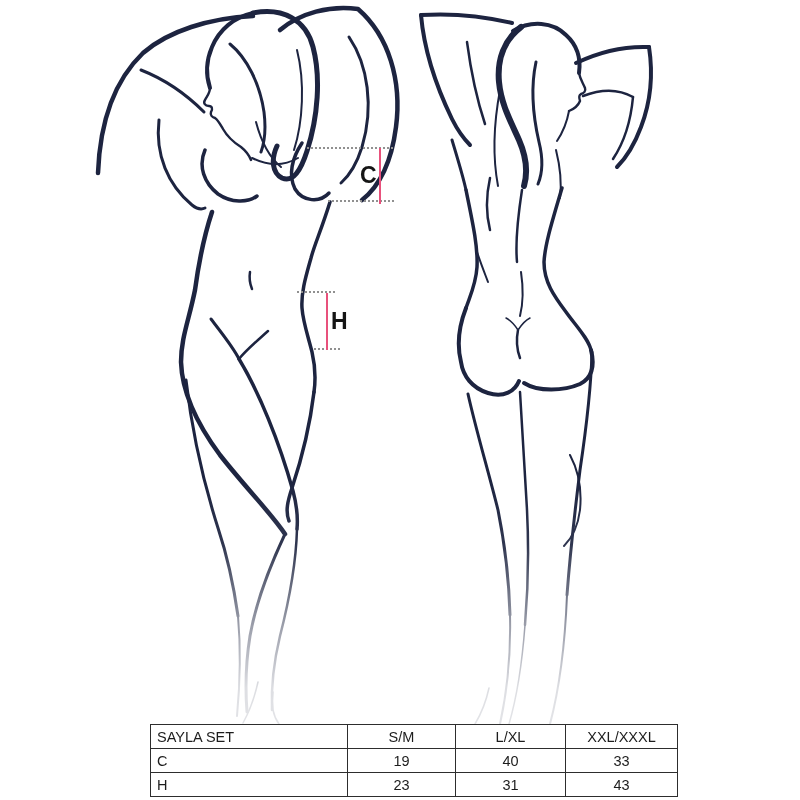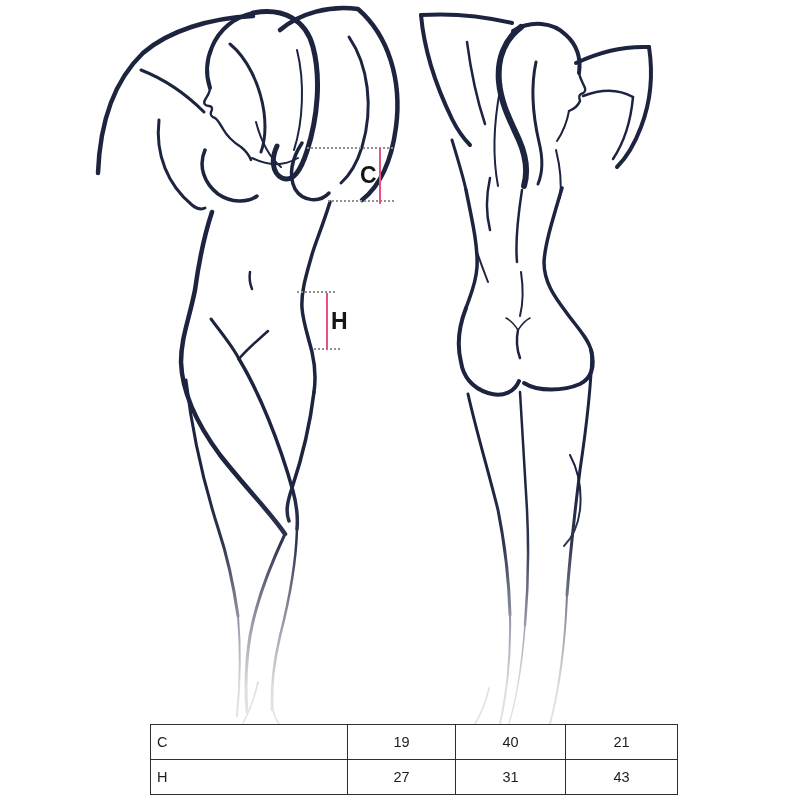--- a/index.html
+++ b/index.html
@@ -136,28 +136,34 @@
   <div class="mlabel" style="left:331px;top:310px;">H</div>
 
   <table id="size-table">
     <colgroup>
       <col style="width:197px">
         <col style="width:108px">
         <col style="width:110px">
         <col style="width:112px">
     </colgroup>
     <tbody>
+        <tr>
+      <td class="rowhead">SAYLA SET</td>
+      <td>S/M</td>
+      <td>L/XL</td>
+      <td>XXL/XXXL</td>
+    </tr>
     <tr>
       <td class="rowhead">C</td>
       <td>19</td>
       <td>40</td>
-      <td>21</td>
+      <td>33</td>
     </tr>
     <tr>
       <td class="rowhead">H</td>
-      <td>27</td>
+      <td>23</td>
       <td>31</td>
       <td>43</td>
     </tr>
   </tbody>
     </table>
 
 </div>
 
 </body></html>

